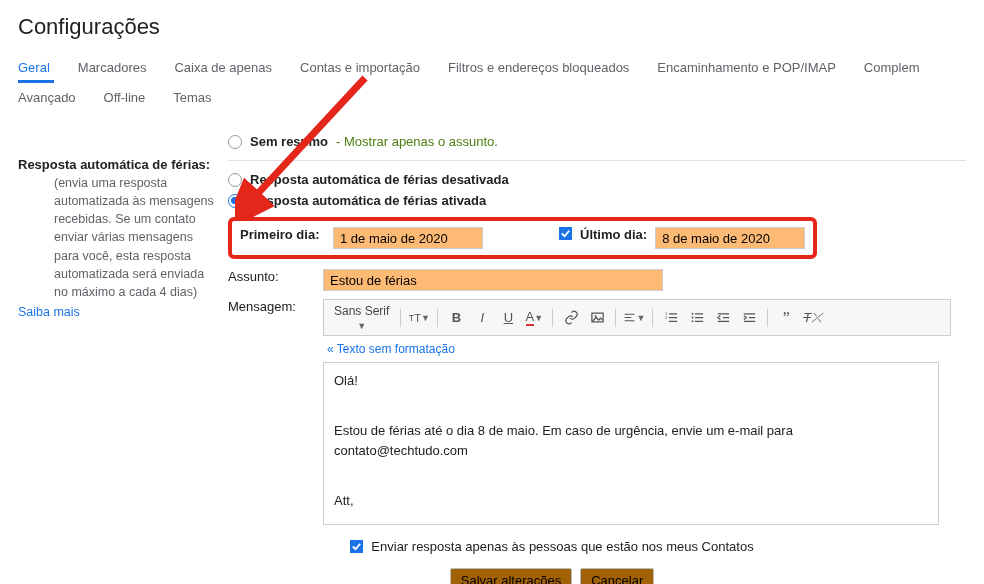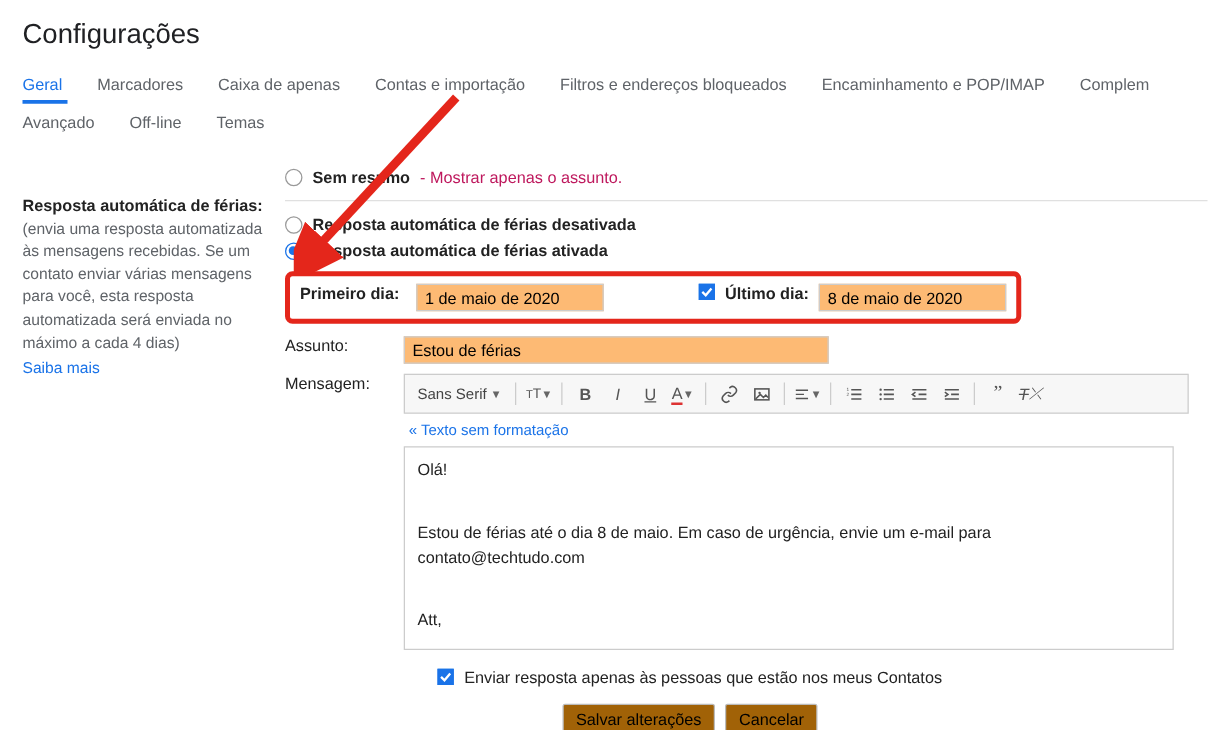--- a/index.html
+++ b/index.html
@@ -50,36 +50,36 @@
     }
     .tabs-row2 {
       display: flex;
       padding: 0 18px 10px 18px;
     }
     .tabs-row2 .tab { padding-top: 6px; }
     .divider { border-bottom: 1px solid #e0e0e0; margin: 4px 0 0 0; }
     .content { display: flex; padding: 8px 18px 0 18px; }
     .left-col { width: 210px; padding-right: 12px; font-size: 12.5px; color: #5f6368;}
     .left-col .section-label { color: #222; font-weight: 700; font-size: 13px; }
-    .left-col .section-text { margin-top: 2px; line-height: 1.45; }
+    .left-col .section-text { margin-top: 2px; line-height: 1.45; margin-left: 36px; }
     .learn-more { color: #1a73e8; cursor: pointer; display:inline-block; margin-top:4px;}
     .right-col { flex: 1; font-size: 13px; }
     .row { display: flex; align-items: center; padding: 3px 0; gap: 8px; }
     .radio {
       width: 14px; height: 14px; border-radius: 50%;
       border: 1.5px solid #999; display: inline-block; position: relative;
       flex-shrink: 0;
     }
     .radio.checked { border-color: #1a73e8; }
     .radio.checked::after {
       content: ''; position: absolute; width: 7px; height: 7px;
       background: #1a73e8; border-radius: 50%; top: 2px; left: 2px;
     }
     .bold { font-weight: 700; }
-    .summary-dash { color: #be185d; }
+    .summary-dash { color: #4d7c0f; }
     .red-box {
       border: 4px solid #e4261b;
       border-radius: 6px;
       padding: 6px 8px 6px 8px;
       display: inline-flex;
       align-items: flex-start;
       gap: 8px;
       margin: 6px 0;
     }
     .label-cell { width: 85px; color: #222; font-size: 13px; }
@@ -99,21 +99,21 @@
     .checkbox svg { width: 11px; height: 11px; }
     .form-row { display: flex; align-items: flex-start; padding: 4px 0; gap: 10px; }
     .subject-input { width: 340px; }
     .toolbar {
       border: 1px solid #ccc;
       background: #f7f7f7;
       padding: 4px 6px;
       display: flex; align-items: center; gap: 4px;
       width: 628px;
     }
-    .tb-font { font-size: 12px; color: #444; padding: 0 4px; display:flex; align-items:center; gap:3px;}
+    .tb-font { font-size: 12px; color: #444; padding: 0 4px; display:flex; align-items:center; gap:3px;flex-direction:column;}
     .tb-sep { width:1px; height:18px; background:#ccc; margin: 0 3px;}
     .tb-btn {
       width: 22px; height: 22px; display: inline-flex; align-items:center; justify-content:center;
       color: #555; cursor:pointer; font-size: 13px;
     }
     .tb-btn svg { width: 15px; height: 15px; }
     .plain-text-link { color: #1a73e8; font-size: 12px; padding: 6px 4px; display:inline-block; cursor:pointer;}
     .msg-body {
       border: 1px solid #ccc; width: 616px; min-height: 120px;
       padding: 8px 10px; font-size: 13px; color: #222; line-height: 1.6;

